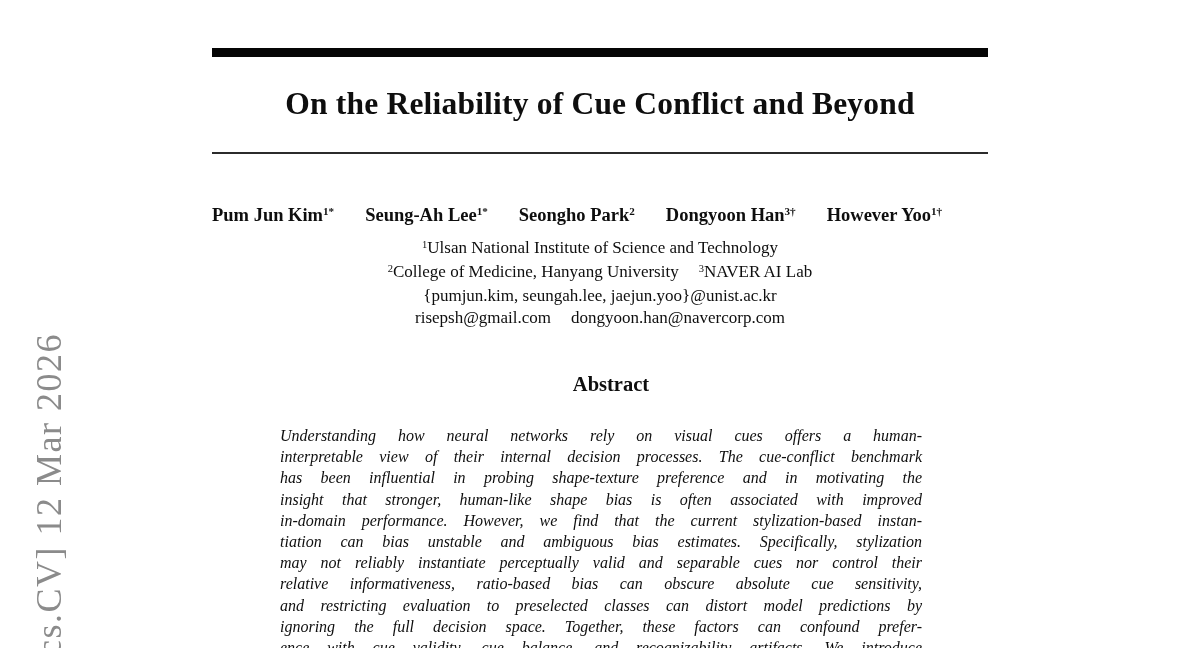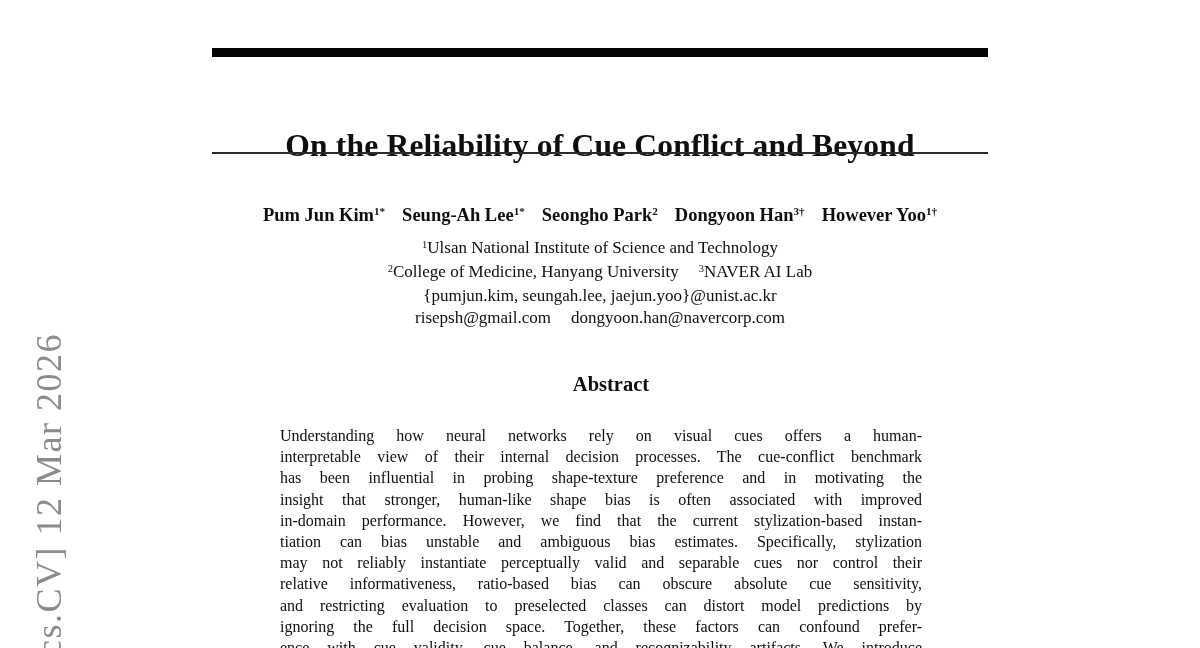--- a/index.html
+++ b/index.html
@@ -39,37 +39,35 @@
   }
 
   .paper-title {
     position: absolute;
     left: 0; top: 86px;
     width: 776px;
     text-align: center;
     font-size: 31.5px;
     font-weight: bold;
     letter-spacing: 0.2px;
-    margin-top: 42px;
   }
 
   .rule-thin {
     position: absolute;
     left: 0; top: 152px;
     width: 776px; height: 2px;
     background: #2b2b2b;
   }
 
   .authors-row {
     position: absolute;
     left: 0; top: 203px;
     width: 776px;
     display: flex;
-    justify-content: center;
-    gap: 17px;
+    gap: 31px;
     font-size: 18.5px;
     font-weight: bold;
     line-height: 24px;
   }
   .authors-row sup {
     font-size: 0.6em;
     position: relative;
     top: -0.5em;
     vertical-align: baseline;
     font-weight: bold;
@@ -104,20 +102,21 @@
     position: absolute;
     left: 68px; top: 425px;
     width: 642px;
     font-size: 16px;
     line-height: 21.2px;
   }
   .abs-line {
     text-align: justify;
     text-align-last: justify;
     white-space: normal;
+    font-style: italic;
   }
 </style>
 </head>
 <body>
 
 <div class="watermark">cs.CV] 12 Mar 2026</div>
 
 <div class="paper">
 
   <div class="bar-thick"></div>

